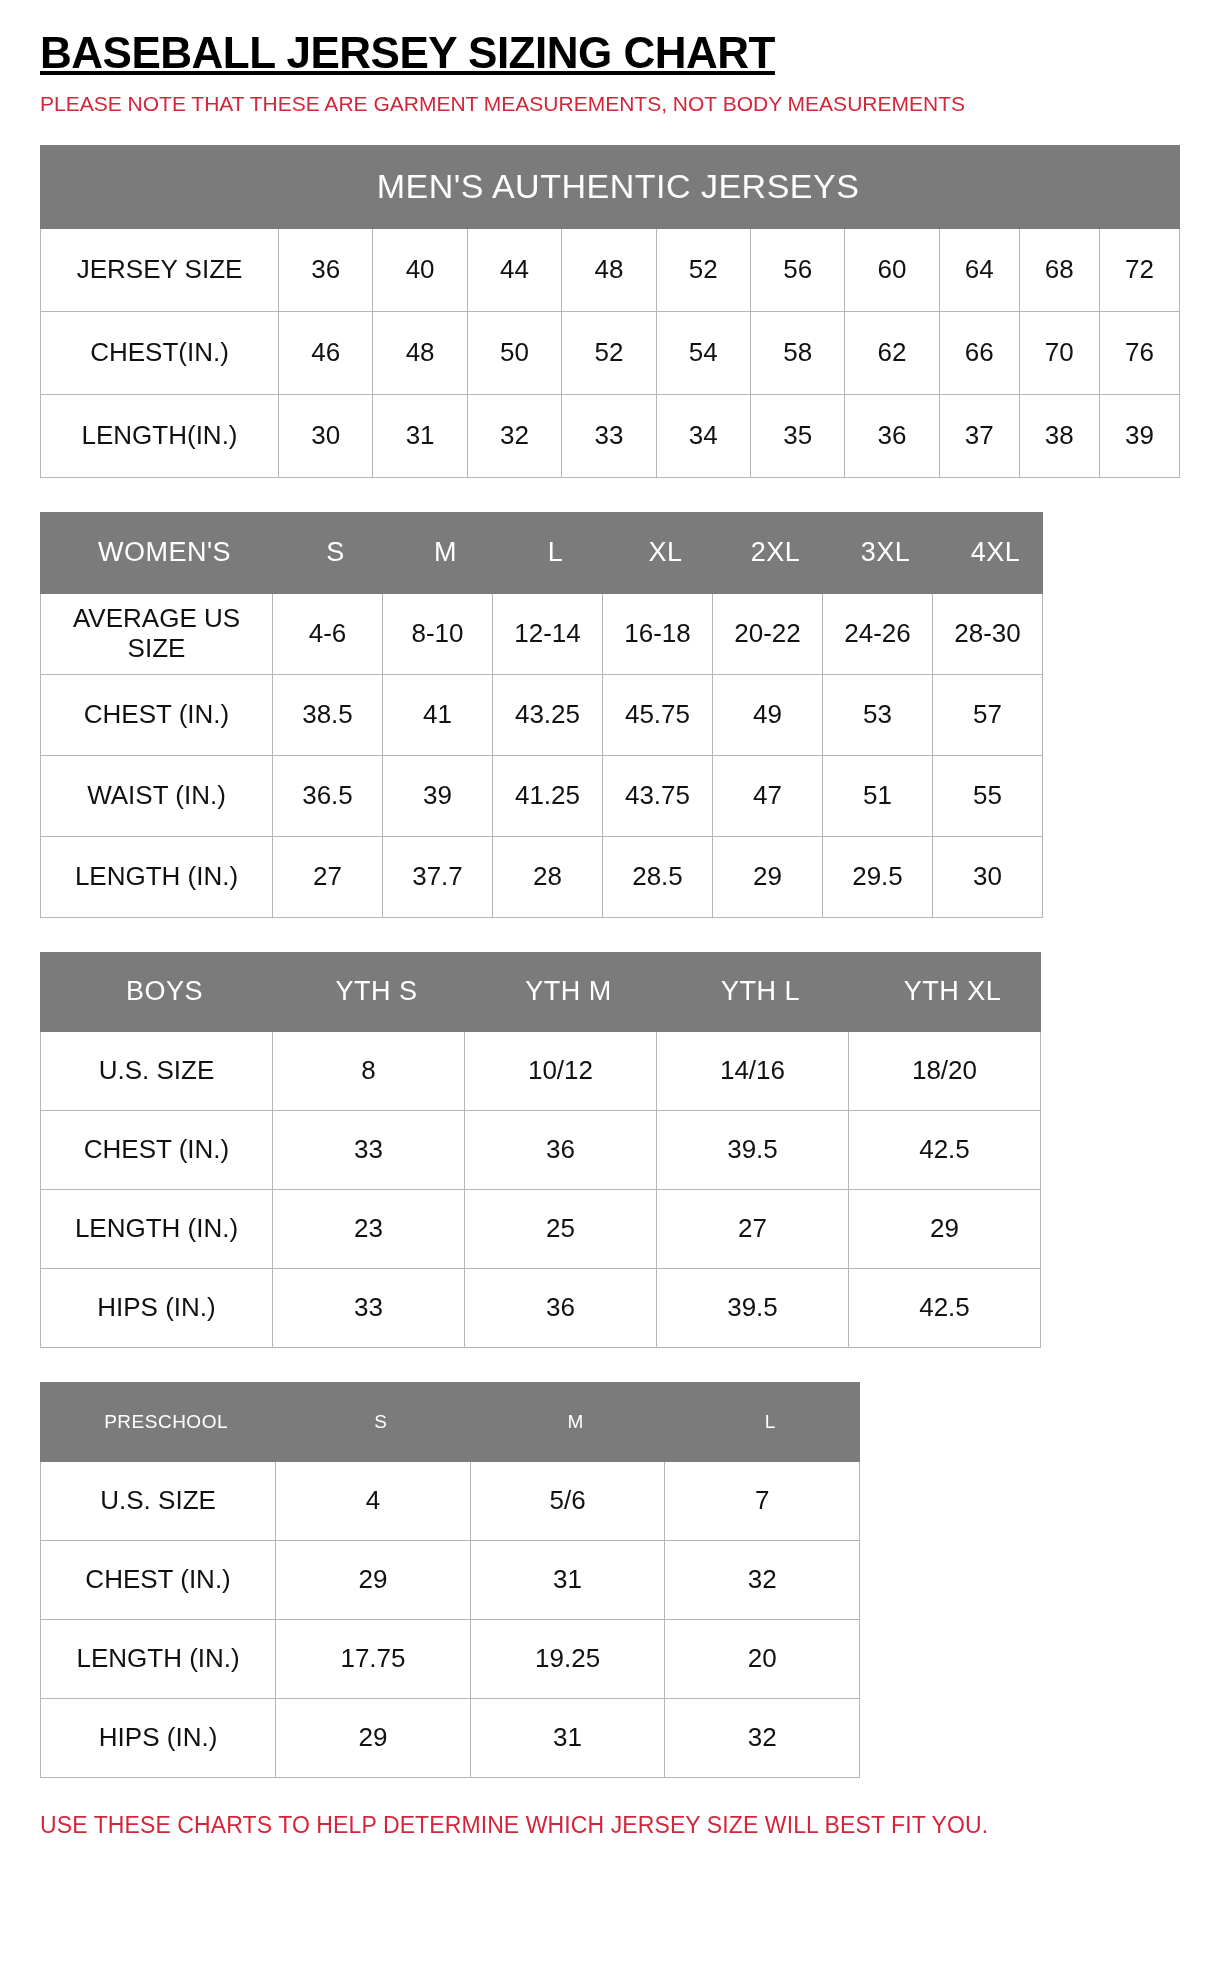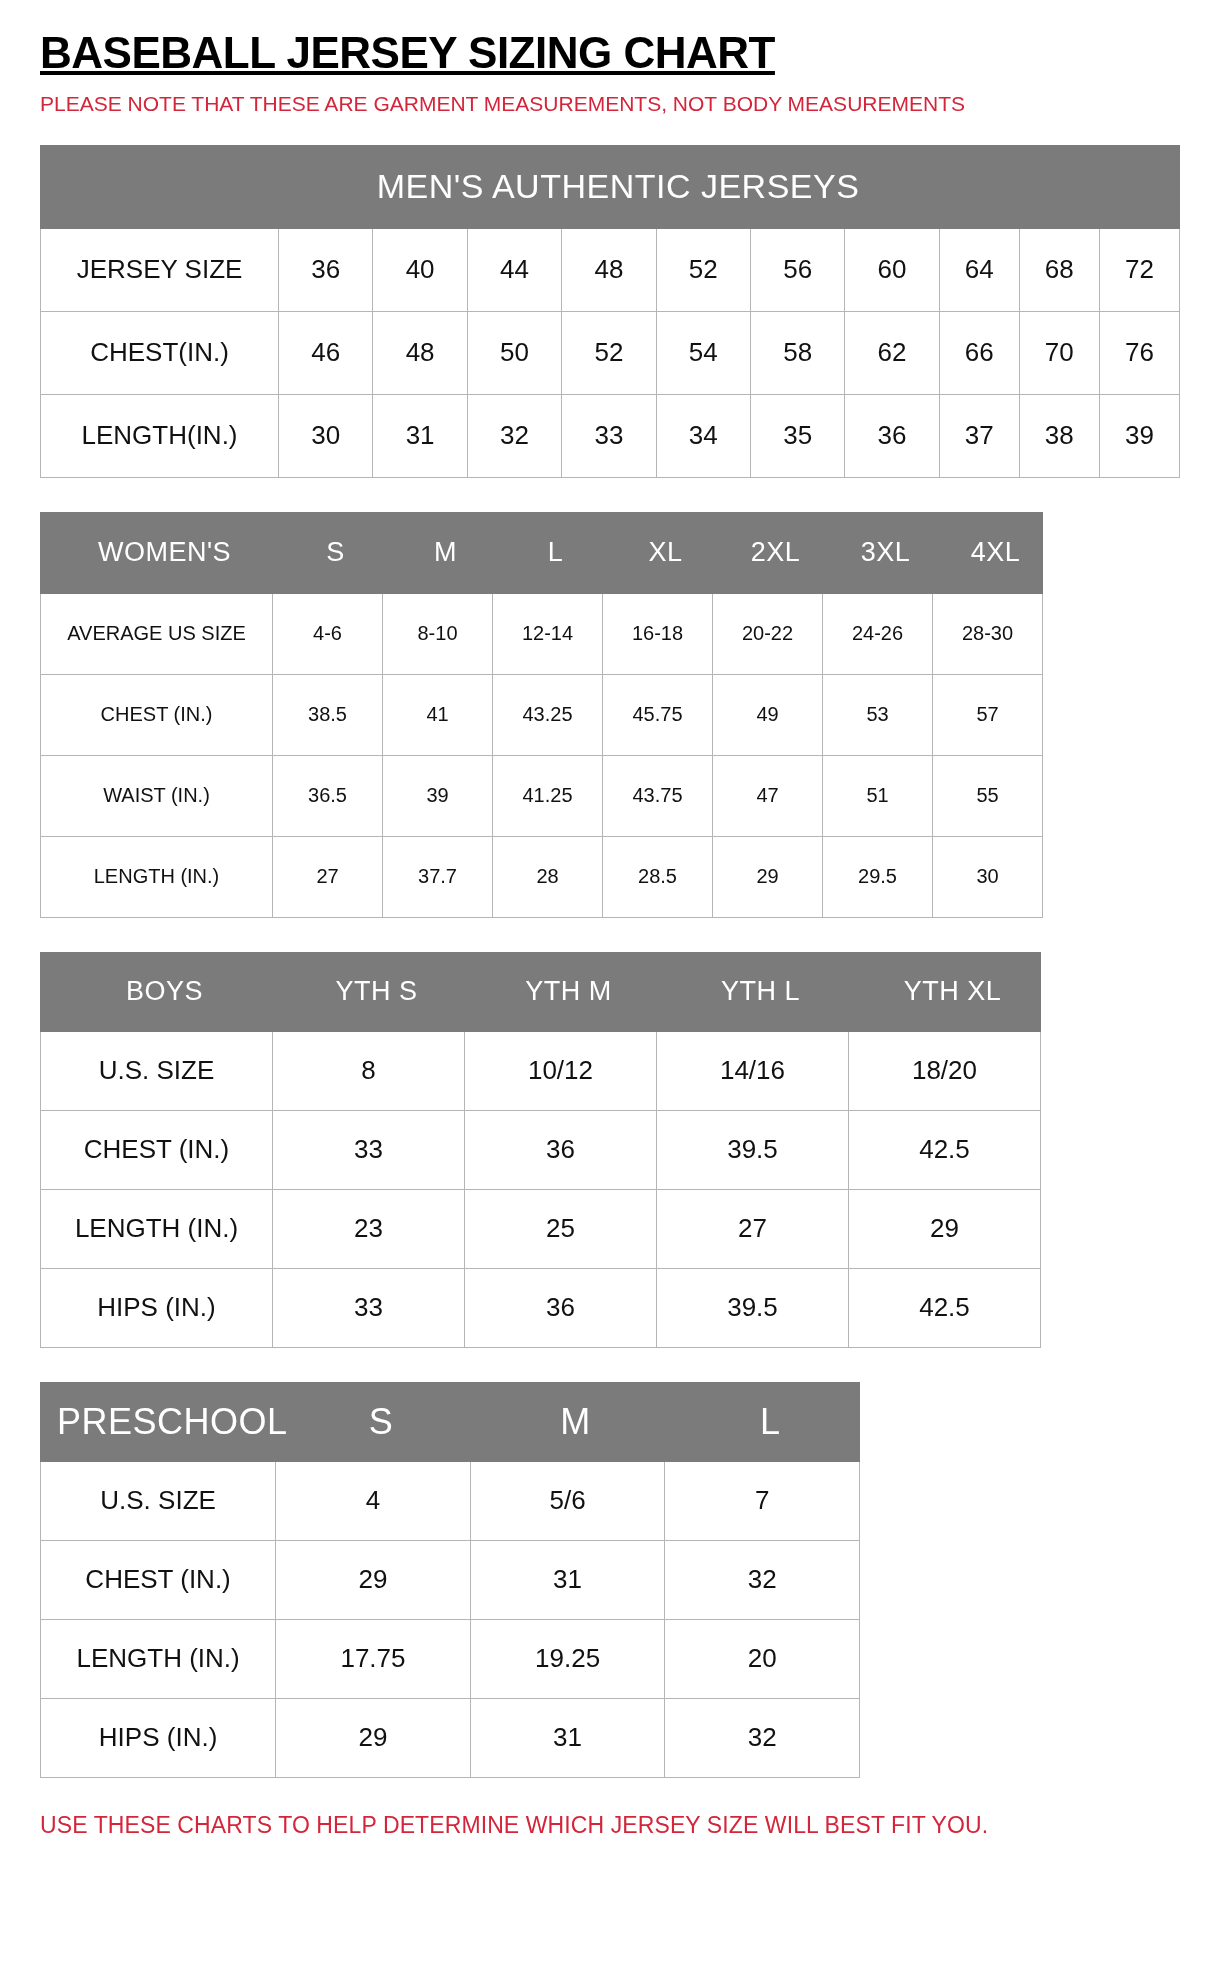--- a/index.html
+++ b/index.html
@@ -81,21 +81,21 @@
   .men .rowlabel {
     font-size: 26px;
   }
 
   
   .women {
     width: 1000px;
   }
   .women td {
     height: 80px;
-    font-size: 20px;
+    font-size: 26px;
   }
   .women .band td {
     font-size: 27px;
     height: 80px;
   }
   .women .two-line {
     line-height: 1.12;
   }
 
   
@@ -113,21 +113,21 @@
 
   
   .preschool {
     width: 820px;
   }
   .preschool td {
     height: 78px;
     font-size: 26px;
   }
   .preschool .band td {
-    font-size: 36px;
+    font-size: 19px;
     height: 78px;
   }
 
   .footer-note {
     color: #d4253a;
     font-size: 23px;
     margin-top: 6px;
     letter-spacing: 0.1px;
   }
 </style>

